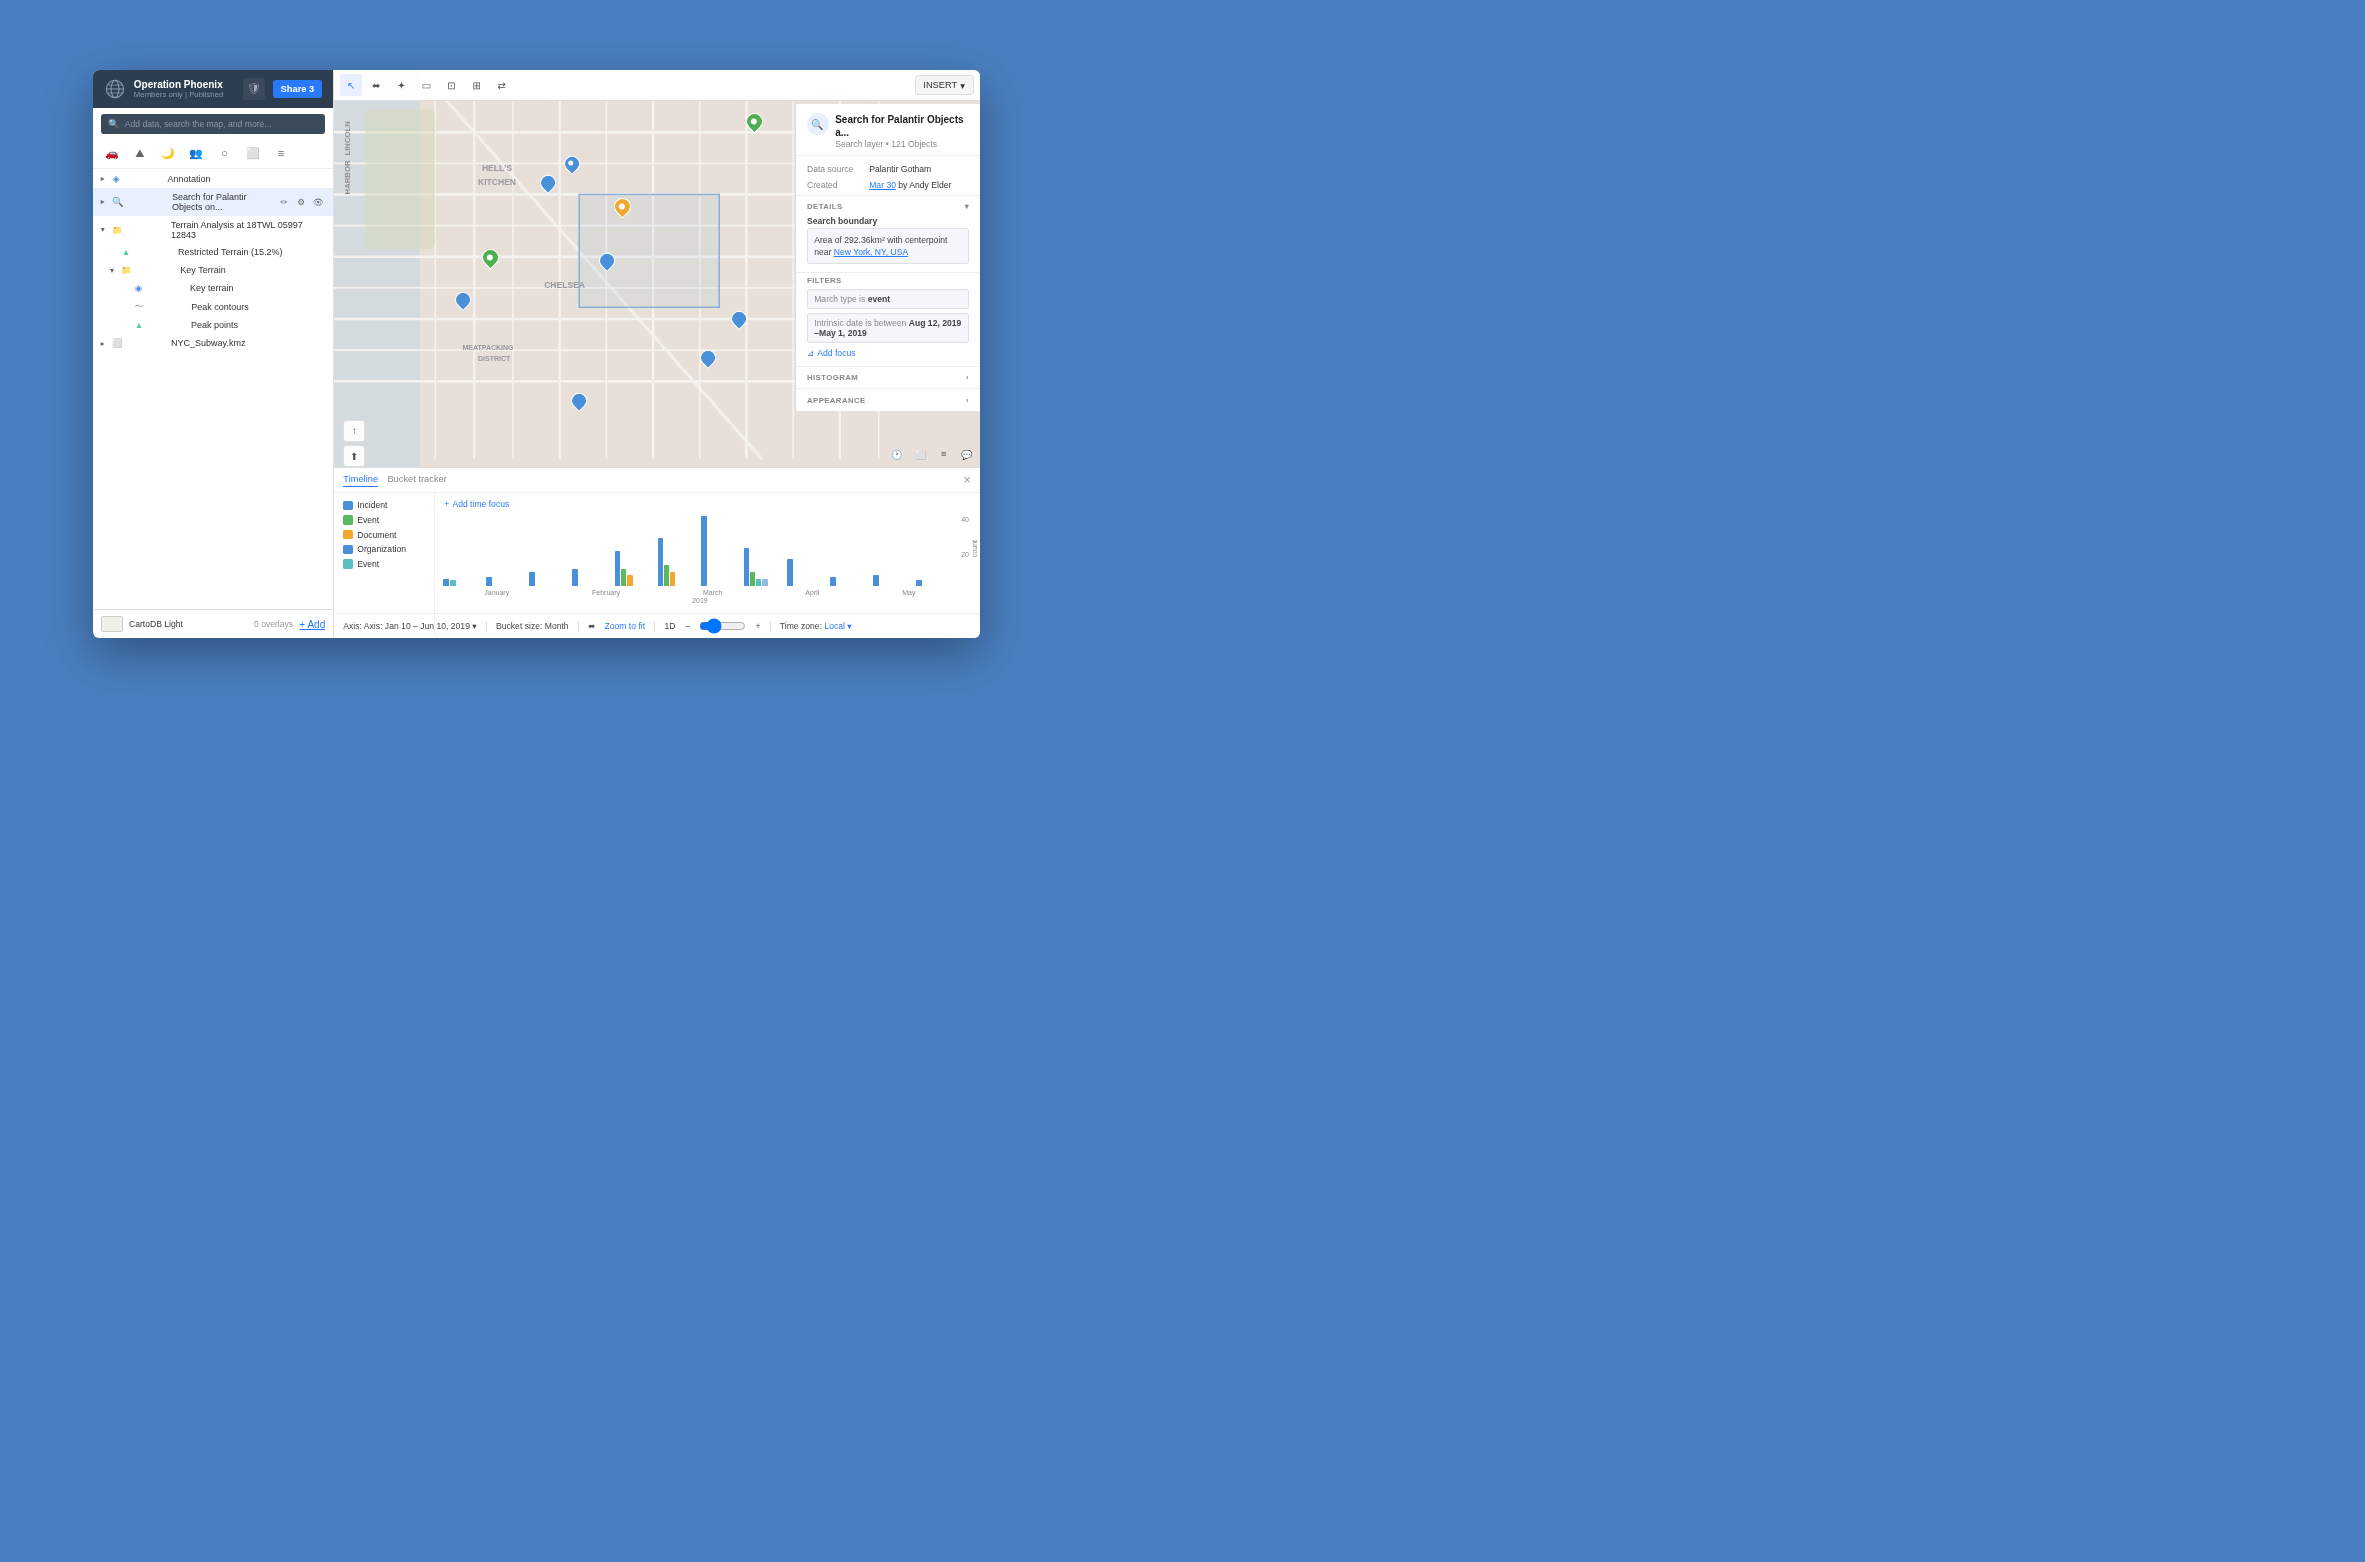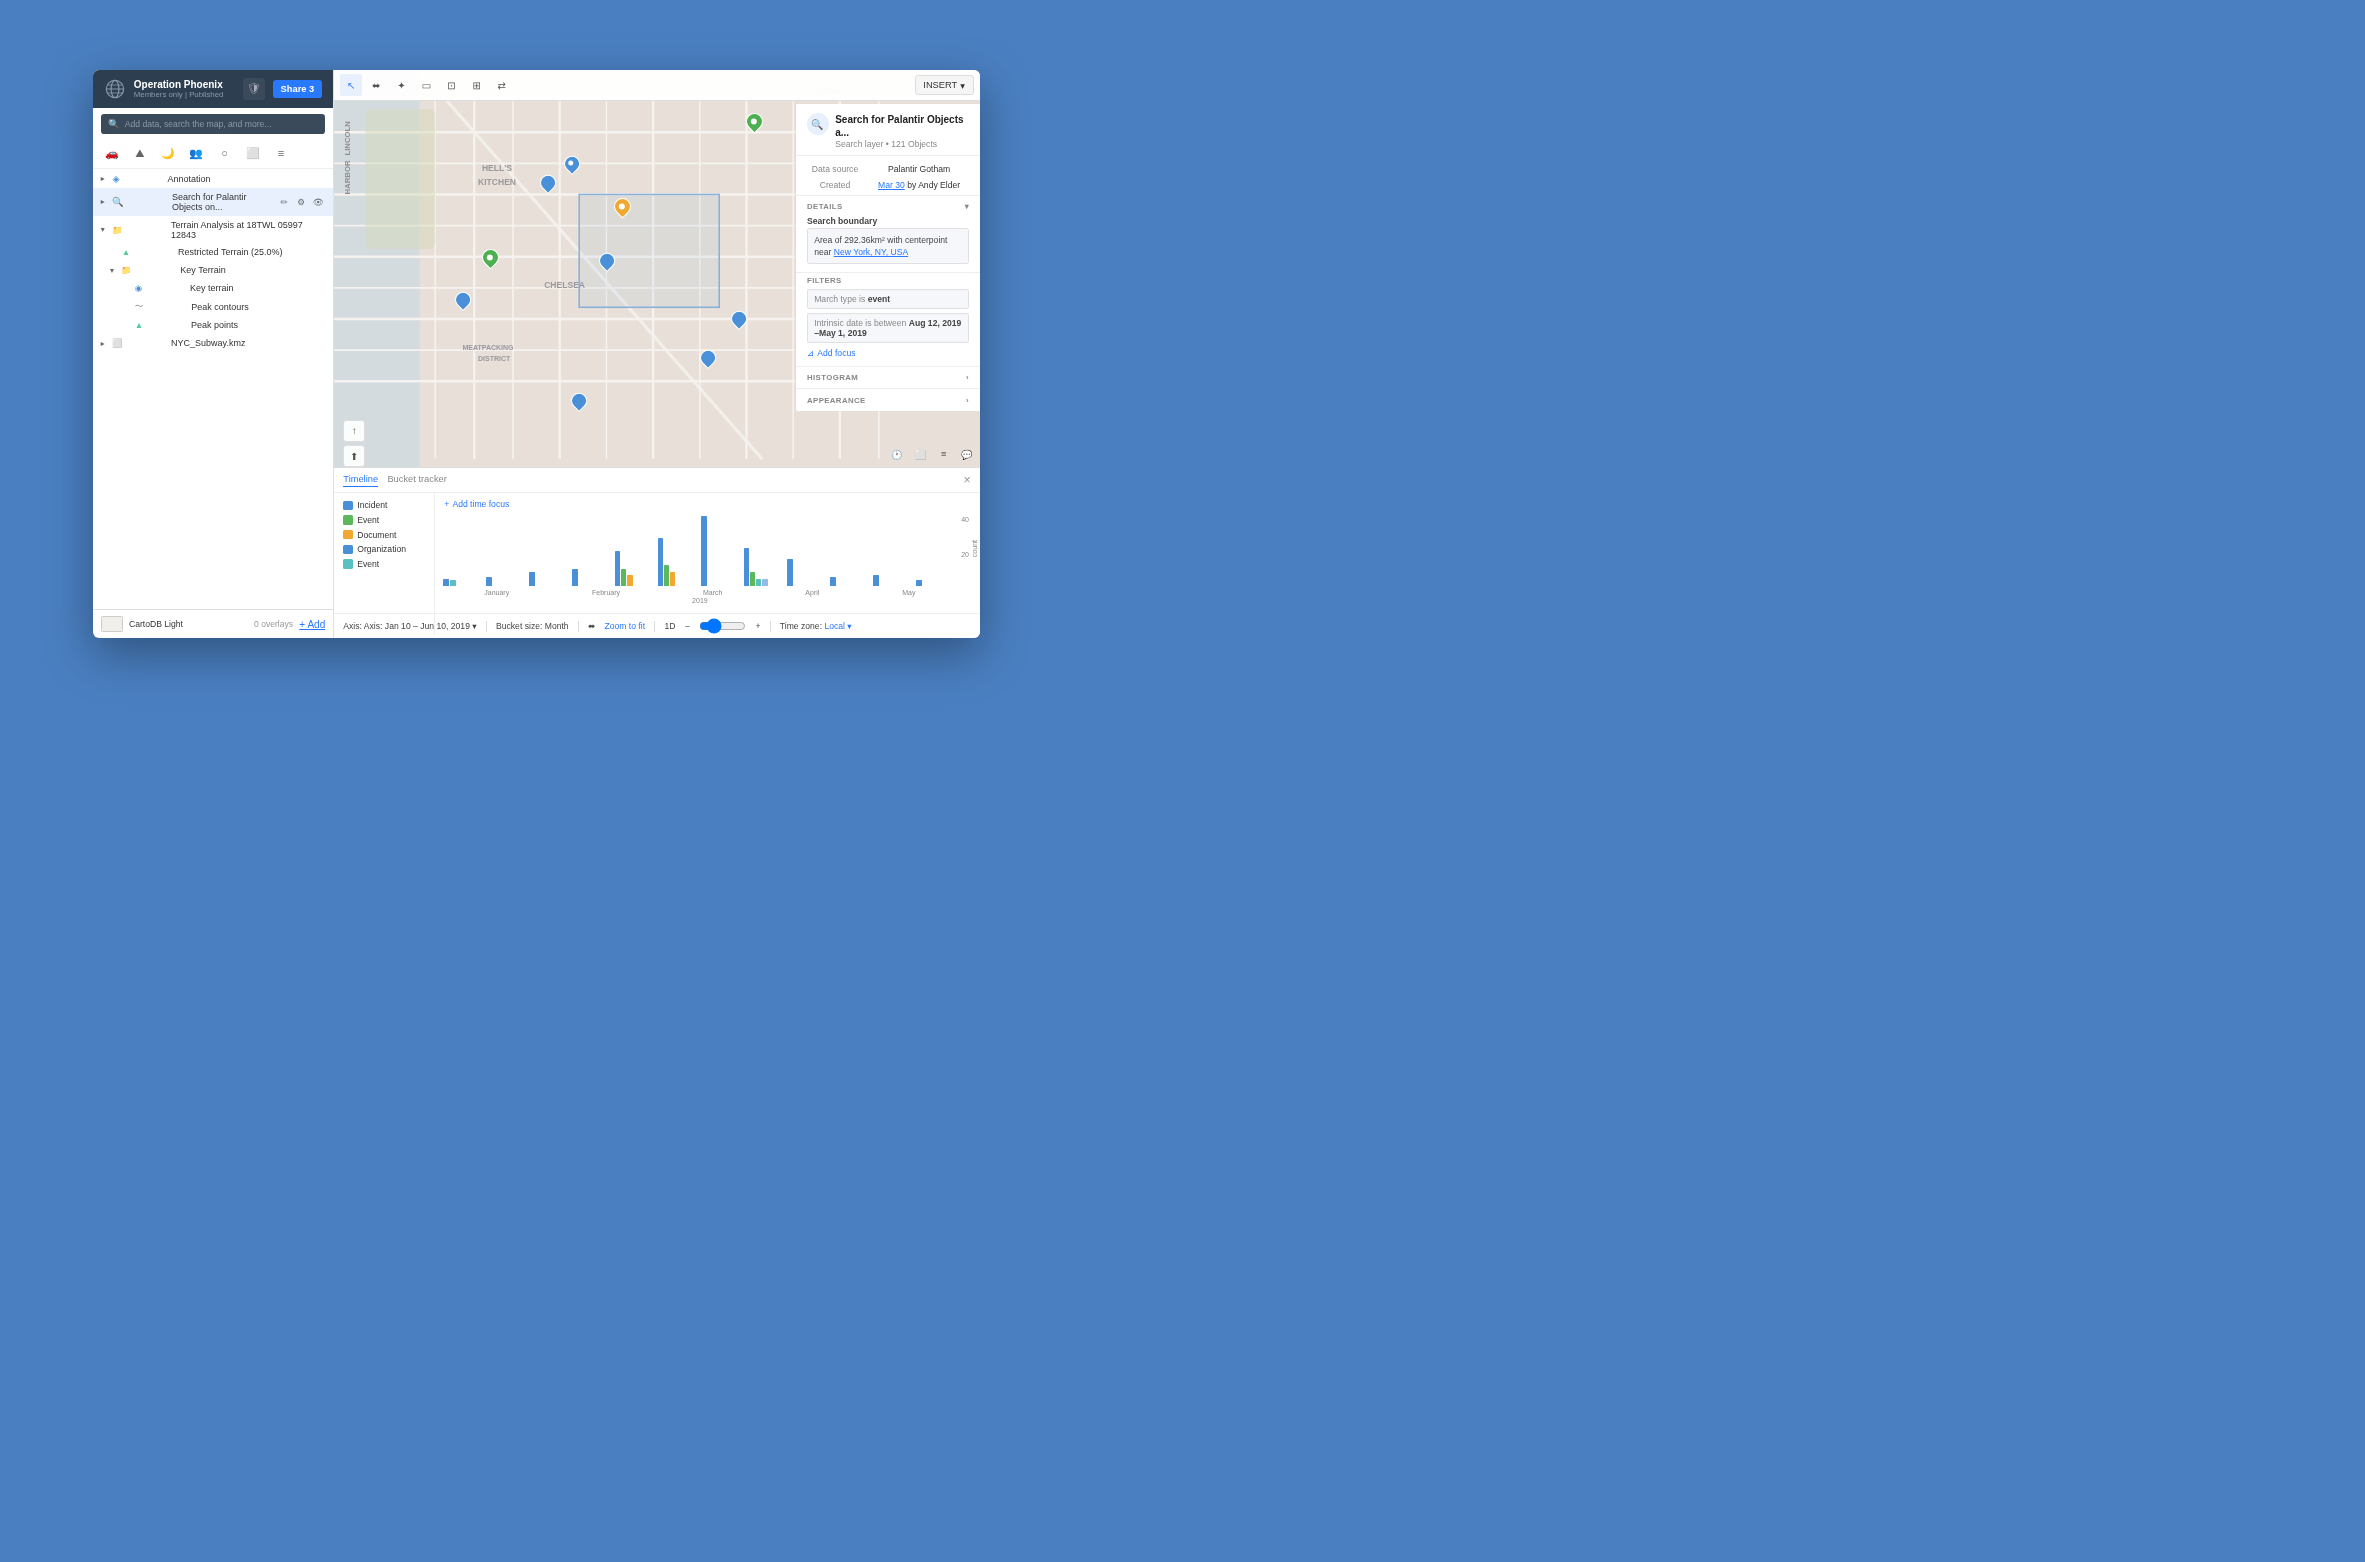--- a/index.html
+++ b/index.html
@@ -647,21 +647,21 @@
 
       <div class="layer-item layer-indent-0">
         <span class="chevron">▾</span>
         <span style="font-size:8.6px;color:#888;">📁</span>
         <span class="layer-label">Terrain Analysis at 18TWL 05997 12843</span>
       </div>
 
       <div class="layer-item layer-indent-1">
         <span style="width:7.8px;"></span>
         <span style="font-size:8.6px;color:#5c9;">▲</span>
-        <span class="layer-label">Restricted Terrain (25.0%)</span>
+        <span class="layer-label">Restricted Terrain (15.2%)</span>
       </div>
 
       <div class="layer-item layer-indent-1">
         <span class="chevron">▾</span>
         <span style="font-size:8.6px;color:#888;">📁</span>
         <span class="layer-label">Key Terrain</span>
       </div>
 
       <div class="layer-item layer-indent-2">
         <span style="width:7.8px;"></span>
@@ -809,21 +809,21 @@
       <div class="panel-header">
         <div class="panel-header-icon">
           <span style="color:#4a90d9;">🔍</span>
         </div>
         <div>
           <div class="panel-header-title">Search for Palantir Objects a...</div>
           <div class="panel-header-subtitle">Search layer • 121 Objects</div>
         </div>
       </div>
 
-      <div style="padding: 4.7px 0 1.6px; text-align: center;">
+      <div style="padding: 4.7px 0 1.6px;">
         <div class="panel-row">
           <span class="panel-row-label">Data source</span>
           <span class="panel-row-value">Palantir Gotham</span>
         </div>
         <div class="panel-row">
           <span class="panel-row-label">Created</span>
           <span class="panel-row-value">
             <a href="#">Mar 30</a> by Andy Elder
           </span>
         </div>

